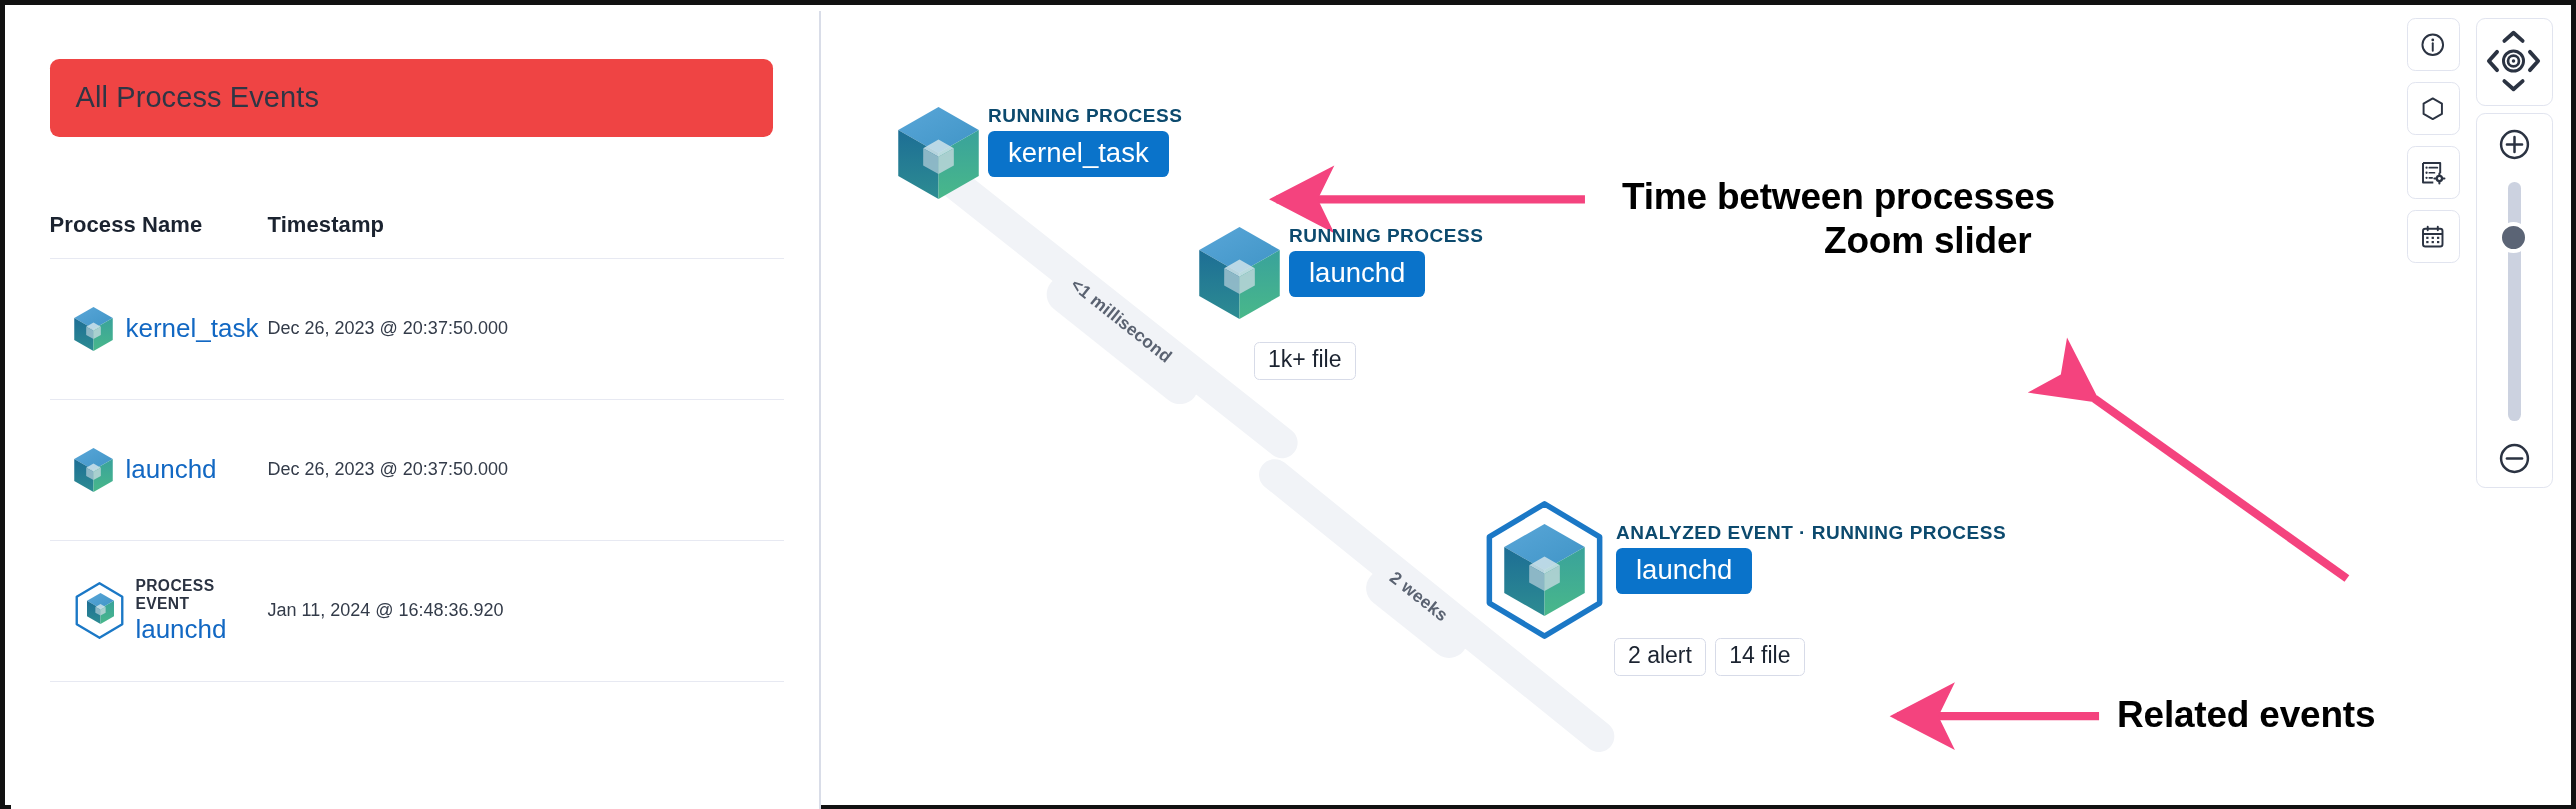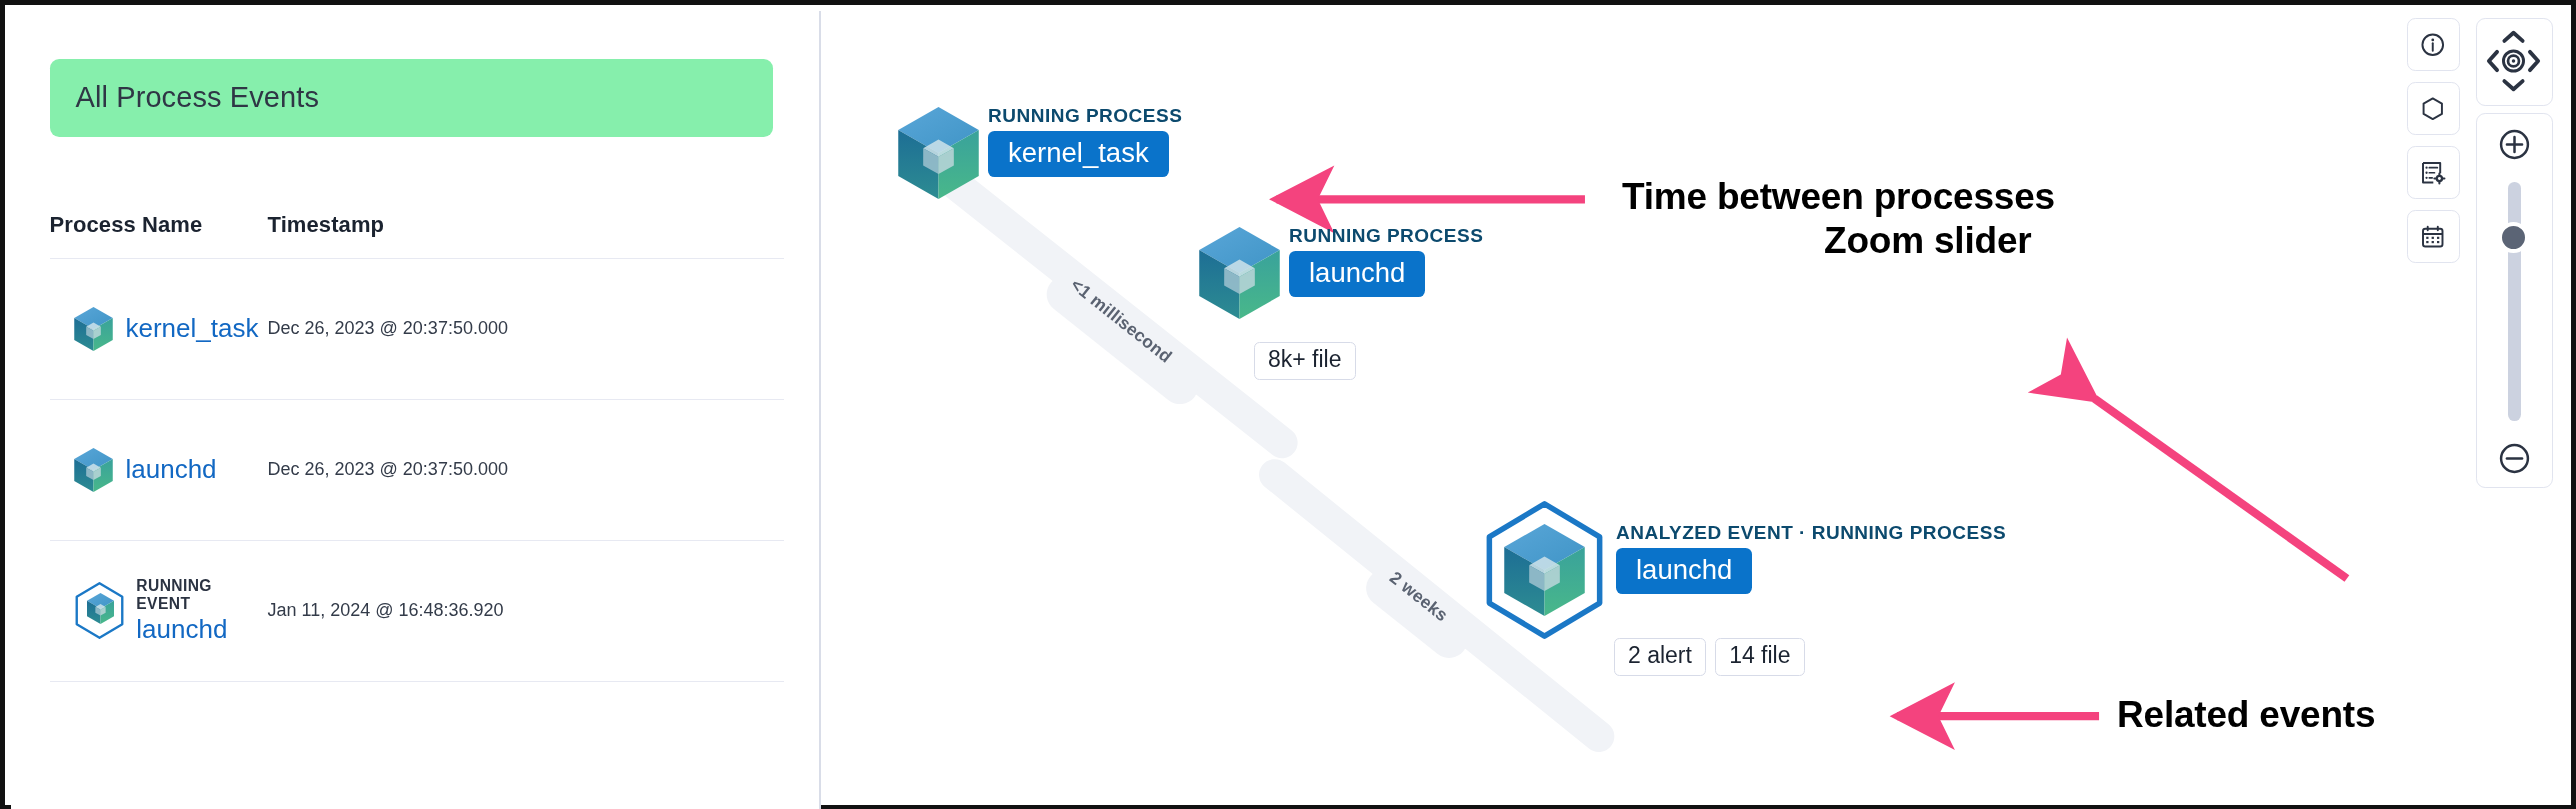--- a/index.html
+++ b/index.html
@@ -16,21 +16,21 @@
 
   
   #left-panel{
     position:absolute;left:5.5px;top:5.5px;width:810px;height:799px;
     background:#ffffff;
     box-sizing:border-box;
     border-right:2.8px solid #d9dde8;
   }
   #panel-header{
     position:absolute;left:39px;top:48px;width:723px;height:78px;
-    background:#86efac;border-radius:9.2px;
+    background:#ef4444;border-radius:9.2px;
     display:flex;align-items:center;
   }
   #panel-title{
     margin-left:26px;font-size:29px;color:#2f3645;font-weight:400;
     letter-spacing:0.1px;
   }
   #events-table{
     position:absolute;left:39px;top:177px;width:734px;
   }
   .thead{
@@ -229,21 +229,21 @@
                   <polygon points="21,0 42,12 21,24 0,12" fill="url(#tt1)"></polygon>
                   <polygon points="0,12 21,24 21,48 0,36" fill="url(#ll1)"></polygon>
                   <polygon points="42,12 42,36 21,48 21,24" fill="url(#rr1)"></polygon>
                   <polygon points="21,17 29,21.5 21,26 13,21.5" fill="#cfe3ea" opacity=".85"></polygon>
                   <polygon points="13,21.5 21,26 21,35 13,30.5" fill="#9fc2cf" opacity=".85"></polygon>
                   <polygon points="29,21.5 29,30.5 21,35 21,26" fill="#bcd6d9" opacity=".85"></polygon>
                 </svg>
               </span>
             </span>
             <span class="proc-text">
-              <span class="proc-kicker">RUNNING EVENT</span>
+              <span class="proc-kicker">PROCESS EVENT</span>
               <span class="proc-link">launchd</span>
             </span>
           </div>
         </div>
         <div class="cell2">
           <div class="tstamp">Jan 11, 2024 @ 16:48:36.920</div>
         </div>
       </div>
 
     </div>
@@ -311,21 +311,21 @@
           <polygon points="21,17 29,21.5 21,26 13,21.5" fill="#cfe3ea" opacity=".85"></polygon>
           <polygon points="13,21.5 21,26 21,35 13,30.5" fill="#9fc2cf" opacity=".85"></polygon>
           <polygon points="29,21.5 29,30.5 21,35 21,26" fill="#bcd6d9" opacity=".85"></polygon>
         </svg>
       </span>
       <div class="node-labels" style="left:90px;top:-0.9px;">
         <div class="node-kicker">RUNNING PROCESS</div>
         <div class="node-chip">launchd</div>
       </div>
       <div class="badge-row" style="left:55px;top:115px;">
-        <span class="badge">8k+ file</span>
+        <span class="badge">1k+ file</span>
       </div>
     </div>
 
     <div class="node" style="left:659px;top:489px;">
       <span class="node-icon" style="width:125px;height:140px;">
         <svg width="125" height="140" viewBox="0 0 68 76">
           <polygon points="34,2 64,20 64,56 34,74 4,56 4,20" fill="none" stroke="#1b78c6" stroke-width="3" stroke-linejoin="round"></polygon>
         </svg>
         <span style="position:absolute;left:22px;top:24px;">
           <svg width="81" height="92" viewBox="0 0 42 48">

